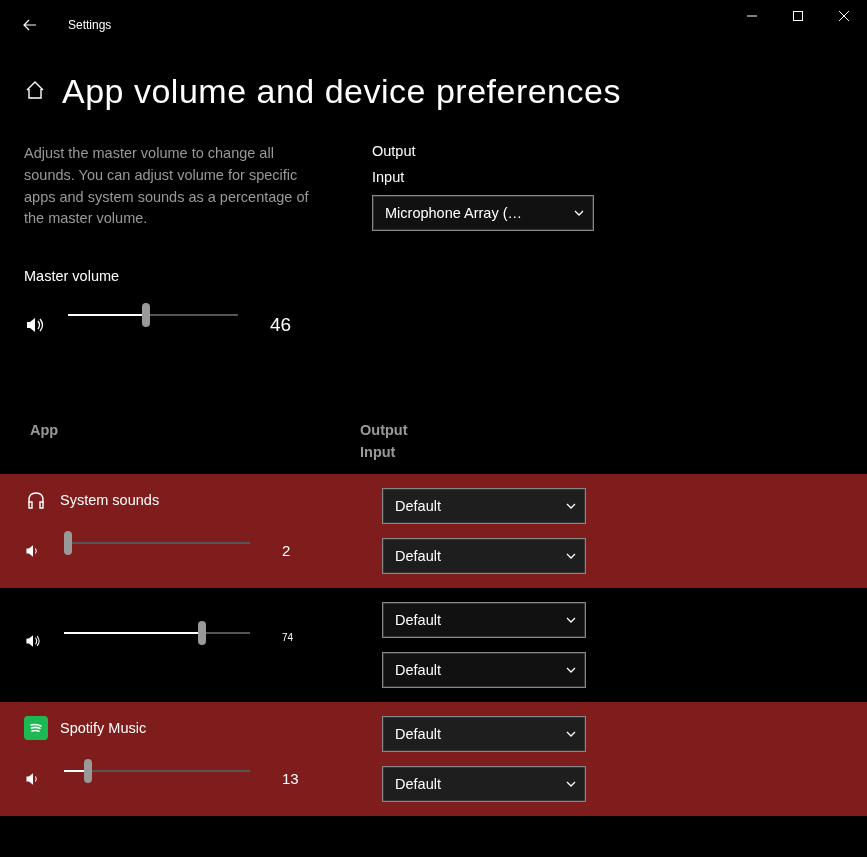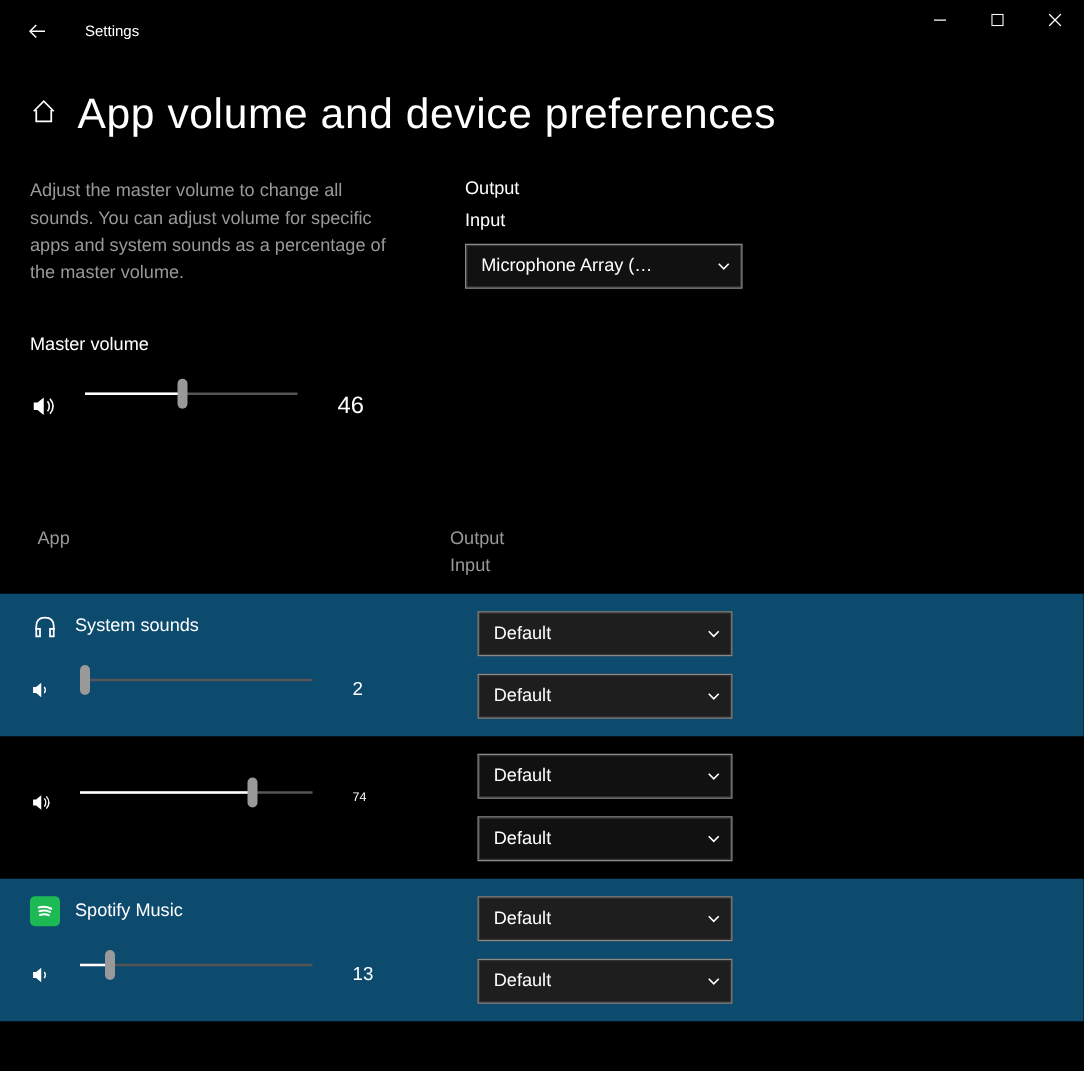--- a/index.html
+++ b/index.html
@@ -133,27 +133,28 @@
     }
     .slider-value {
       font-size: 19px;
       margin-left: 10px;
       min-width: 30px;
     }
     .apps-header {
       display: flex;
       padding: 80px 24px 10px 30px;
       gap: 90px;
+      font-weight: bold;
     }
     .app-row {
       display: flex;
       padding: 14px 24px 14px 24px;
       gap: 58px;
     }
-    .app-row-highlight { background: #0c4a6e; }
+    .app-row-highlight { background: #7f1d1d; }
     .app-left {
       width: 300px;
     }
     .app-title-row {
       display: flex;
       align-items: center;
       gap: 12px;
       margin-bottom: 16px;
     }
     .app-icon {

